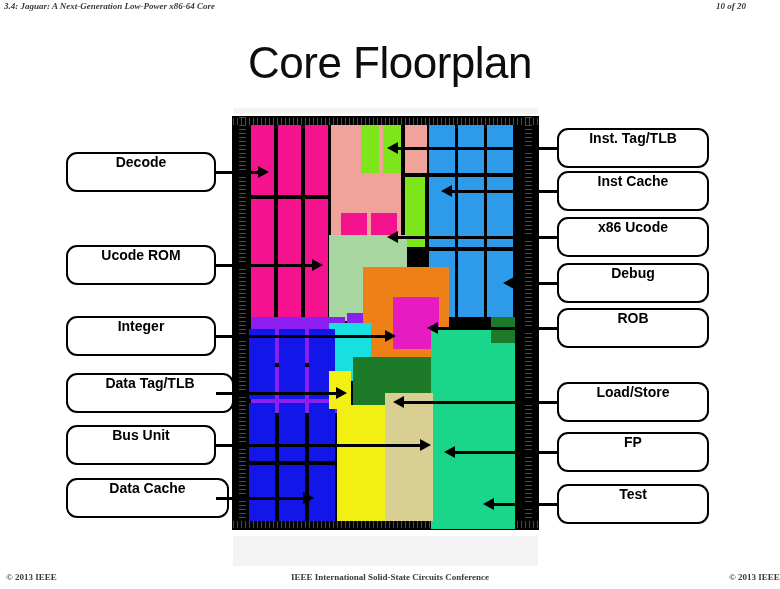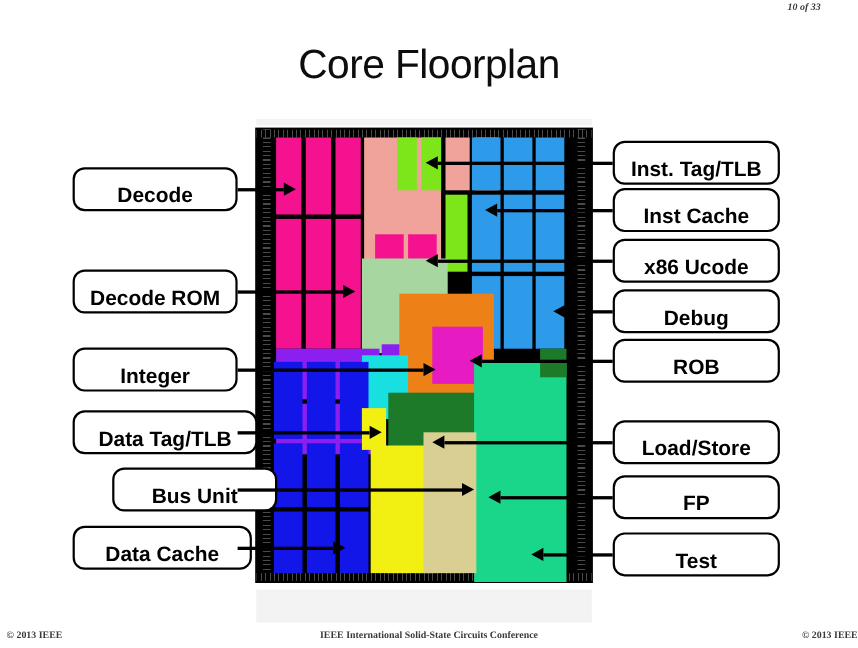--- a/index.html
+++ b/index.html
@@ -15,21 +15,21 @@
     position:absolute;left:0;top:0;width:780px;height:14px;
     font-family:"Liberation Serif",serif;
     font-style:italic;font-weight:bold;font-size:9px;color:#3a3a3a;
   }
   #header-title{position:absolute;left:4px;top:1px;white-space:nowrap;}
   #header-page{position:absolute;left:716px;top:1px;white-space:nowrap;}
 
   
   #page-title{
     position:absolute;left:0;top:38px;width:780px;
-    text-align:center;font-size:37px;color:#0d0d0d;
+    text-align:center;font-size:44px;color:#0d0d0d;
     letter-spacing:-0.5px;
   }
 
   
   .slide-guide{position:absolute;background:#f3f3f3;}
 
   
   #die-photo{
     position:absolute;left:233px;top:117px;width:305px;height:412px;
     background:#000000;
@@ -41,22 +41,22 @@
   .padcol{position:absolute;top:0;bottom:0;width:7px;
     background:repeating-linear-gradient(to bottom,#4a4a4a 0px,#4a4a4a 1px,#000 1px,#000 4px);}
   .padrow{position:absolute;left:0;right:0;height:7px;
     background:repeating-linear-gradient(to right,#4a4a4a 0px,#4a4a4a 1px,#000 1px,#000 4px);}
 
   
   .callout{
     position:absolute;
     background:#ffffff;border:2px solid #000000;border-radius:11px;
     box-sizing:border-box;
-    display:flex;align-items:flex-end;justify-content:center;
-    font-weight:bold;font-size:19px;color:#000;
+    display:flex;align-items:flex-start;justify-content:center;
+    font-weight:bold;font-size:14px;color:#000;
     white-space:nowrap;
   }
   
   .leader{position:absolute;background:#000;height:3px;}
   .arrowhead{position:absolute;width:0;height:0;}
   .arrow-right{border-top:6px solid transparent;border-bottom:6px solid transparent;border-left:11px solid #000;}
   .arrow-left{border-top:6px solid transparent;border-bottom:6px solid transparent;border-right:11px solid #000;}
 
   
   #slide-footer{
@@ -65,21 +65,22 @@
     font-weight:bold;font-size:9px;color:#3a3a3a;
   }
   #footer-left{position:absolute;left:6px;top:0;}
   #footer-center{position:absolute;left:0;top:0;width:780px;text-align:center;}
   #footer-right{position:absolute;left:729px;top:0;}
 </style>
 </head>
 <body>
 
 <div id="slide-header">
-  <span id="header-page">10 of 33</span>
+  <span id="header-title">3.4: Jaguar: A Next-Generation Low-Power x86-64 Core</span>
+  <span id="header-page">10 of 20</span>
 </div>
 
 <div class="slide-guide" style="left:233px;top:108px;width:305px;height:6px;"></div>
 <div class="slide-guide" style="left:233px;top:536px;width:305px;height:30px;"></div>
 
 <div id="page-title">Core Floorplan</div>
 
 <div id="die-photo">
 
   <div class="padcol" style="left:6px;"></div>
@@ -139,35 +140,35 @@
     </div>
 </div>
 
 <div id="callout-layer">
     <div class="callout" style="left: 66px; top: 152px; width: 150px; height: 40px;">
       <span>Decode</span>
     </div>
     <div class="leader" style="top: 171px; left: 216px; width: 42px;"></div>
     <div class="arrowhead arrow-right" style="top: 166px; left: 258px;"></div>
     <div class="callout" style="left: 66px; top: 245px; width: 150px; height: 40px;">
-      <span>Decode ROM</span>
+      <span>Ucode ROM</span>
     </div>
     <div class="leader" style="top: 264px; left: 216px; width: 96px;"></div>
     <div class="arrowhead arrow-right" style="top: 259px; left: 312px;"></div>
     <div class="callout" style="left: 66px; top: 316px; width: 150px; height: 40px;">
       <span>Integer</span>
     </div>
     <div class="leader" style="top: 335px; left: 216px; width: 169px;"></div>
     <div class="arrowhead arrow-right" style="top: 330px; left: 385px;"></div>
     <div class="callout" style="left: 66px; top: 373px; width: 168px; height: 40px;">
       <span>Data Tag/TLB</span>
     </div>
     <div class="leader" style="top: 392px; left: 216px; width: 120px;"></div>
     <div class="arrowhead arrow-right" style="top: 387px; left: 336px;"></div>
-    <div class="callout" style="left: 66px; top: 425px; width: 150px; height: 40px; margin-left: 36px;">
+    <div class="callout" style="left: 66px; top: 425px; width: 150px; height: 40px;">
       <span>Bus Unit</span>
     </div>
     <div class="leader" style="top: 444px; left: 216px; width: 204px;"></div>
     <div class="arrowhead arrow-right" style="top: 439px; left: 420px;"></div>
     <div class="callout" style="left: 66px; top: 478px; width: 163px; height: 40px;">
       <span>Data Cache</span>
     </div>
     <div class="leader" style="top: 497px; left: 216px; width: 87px;"></div>
     <div class="arrowhead arrow-right" style="top: 492px; left: 303px;"></div>
     <div class="callout" style="left: 557px; top: 128px; width: 152px; height: 40px;">

